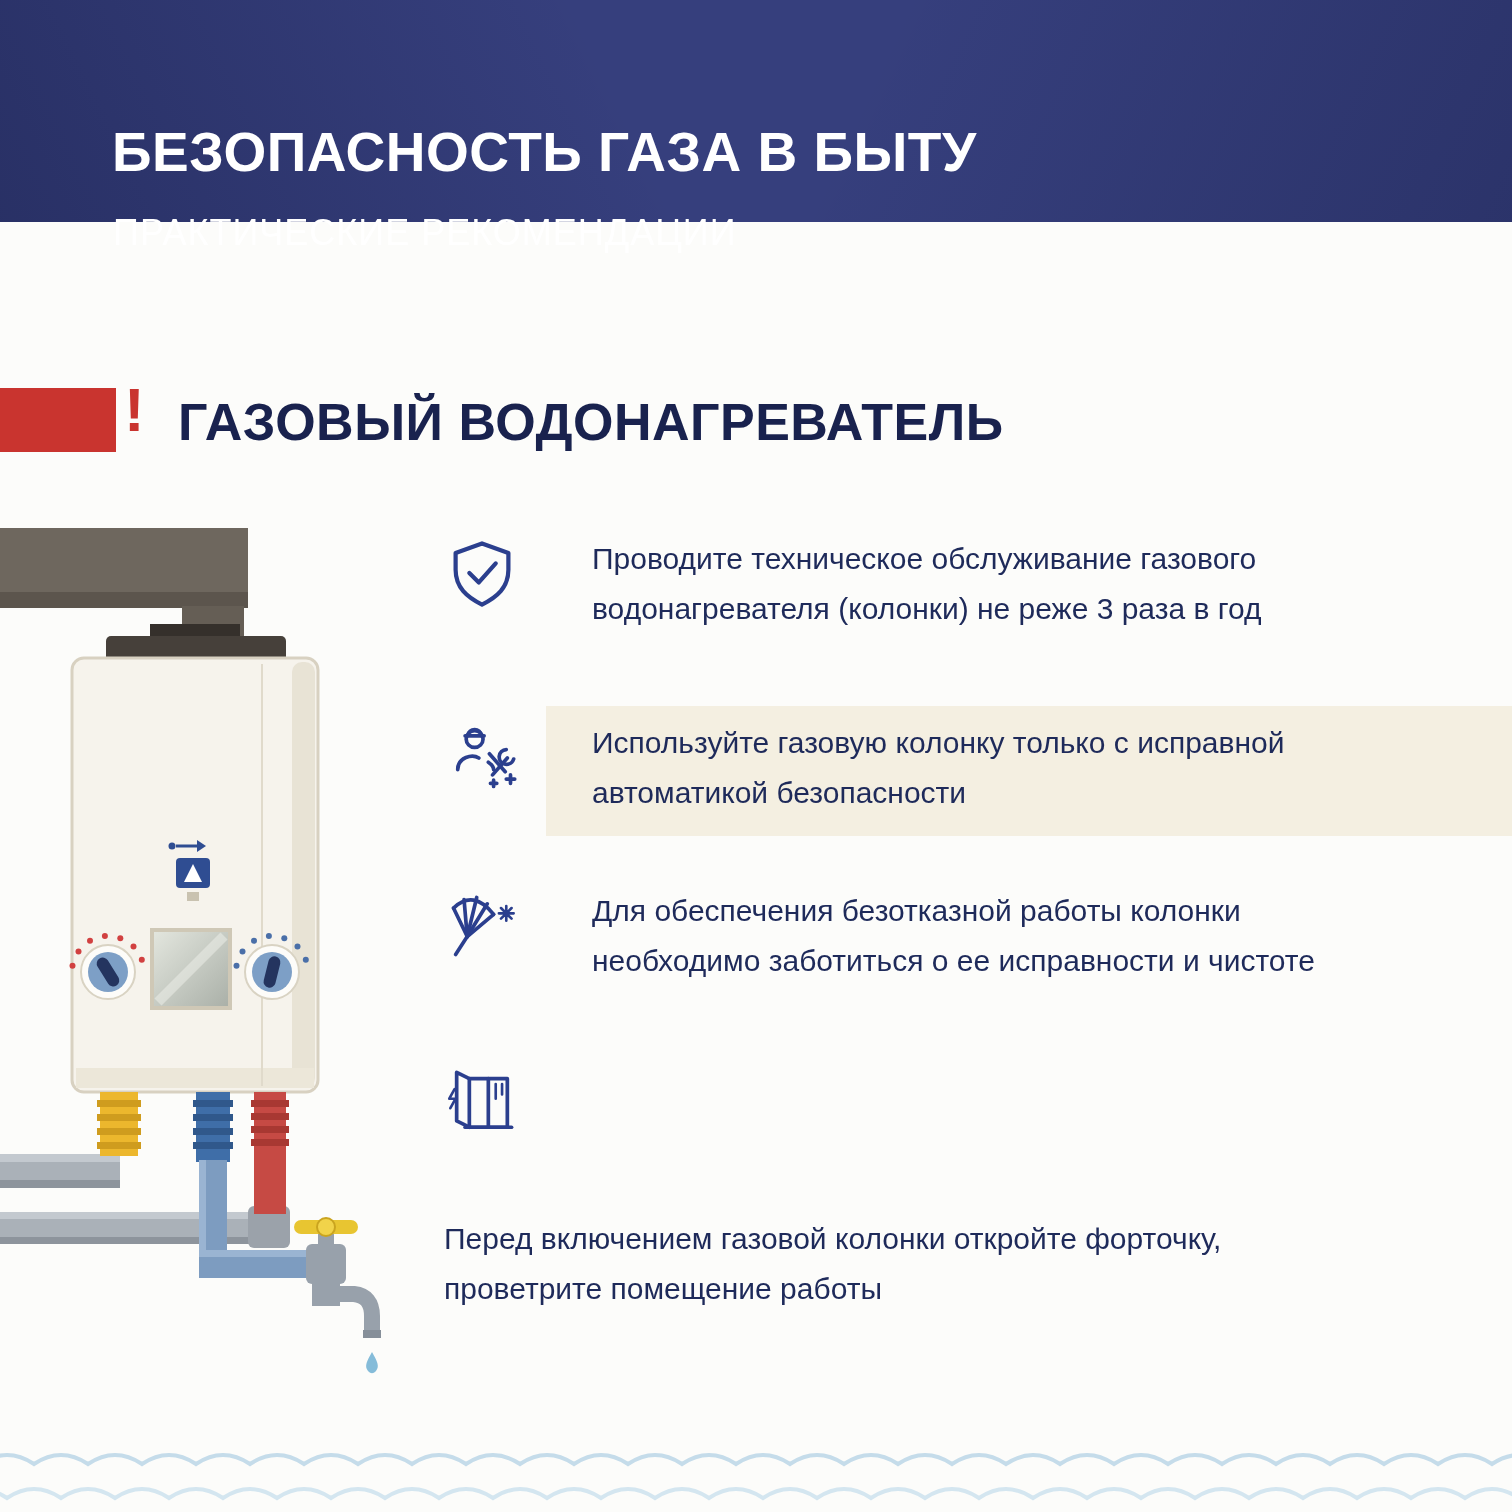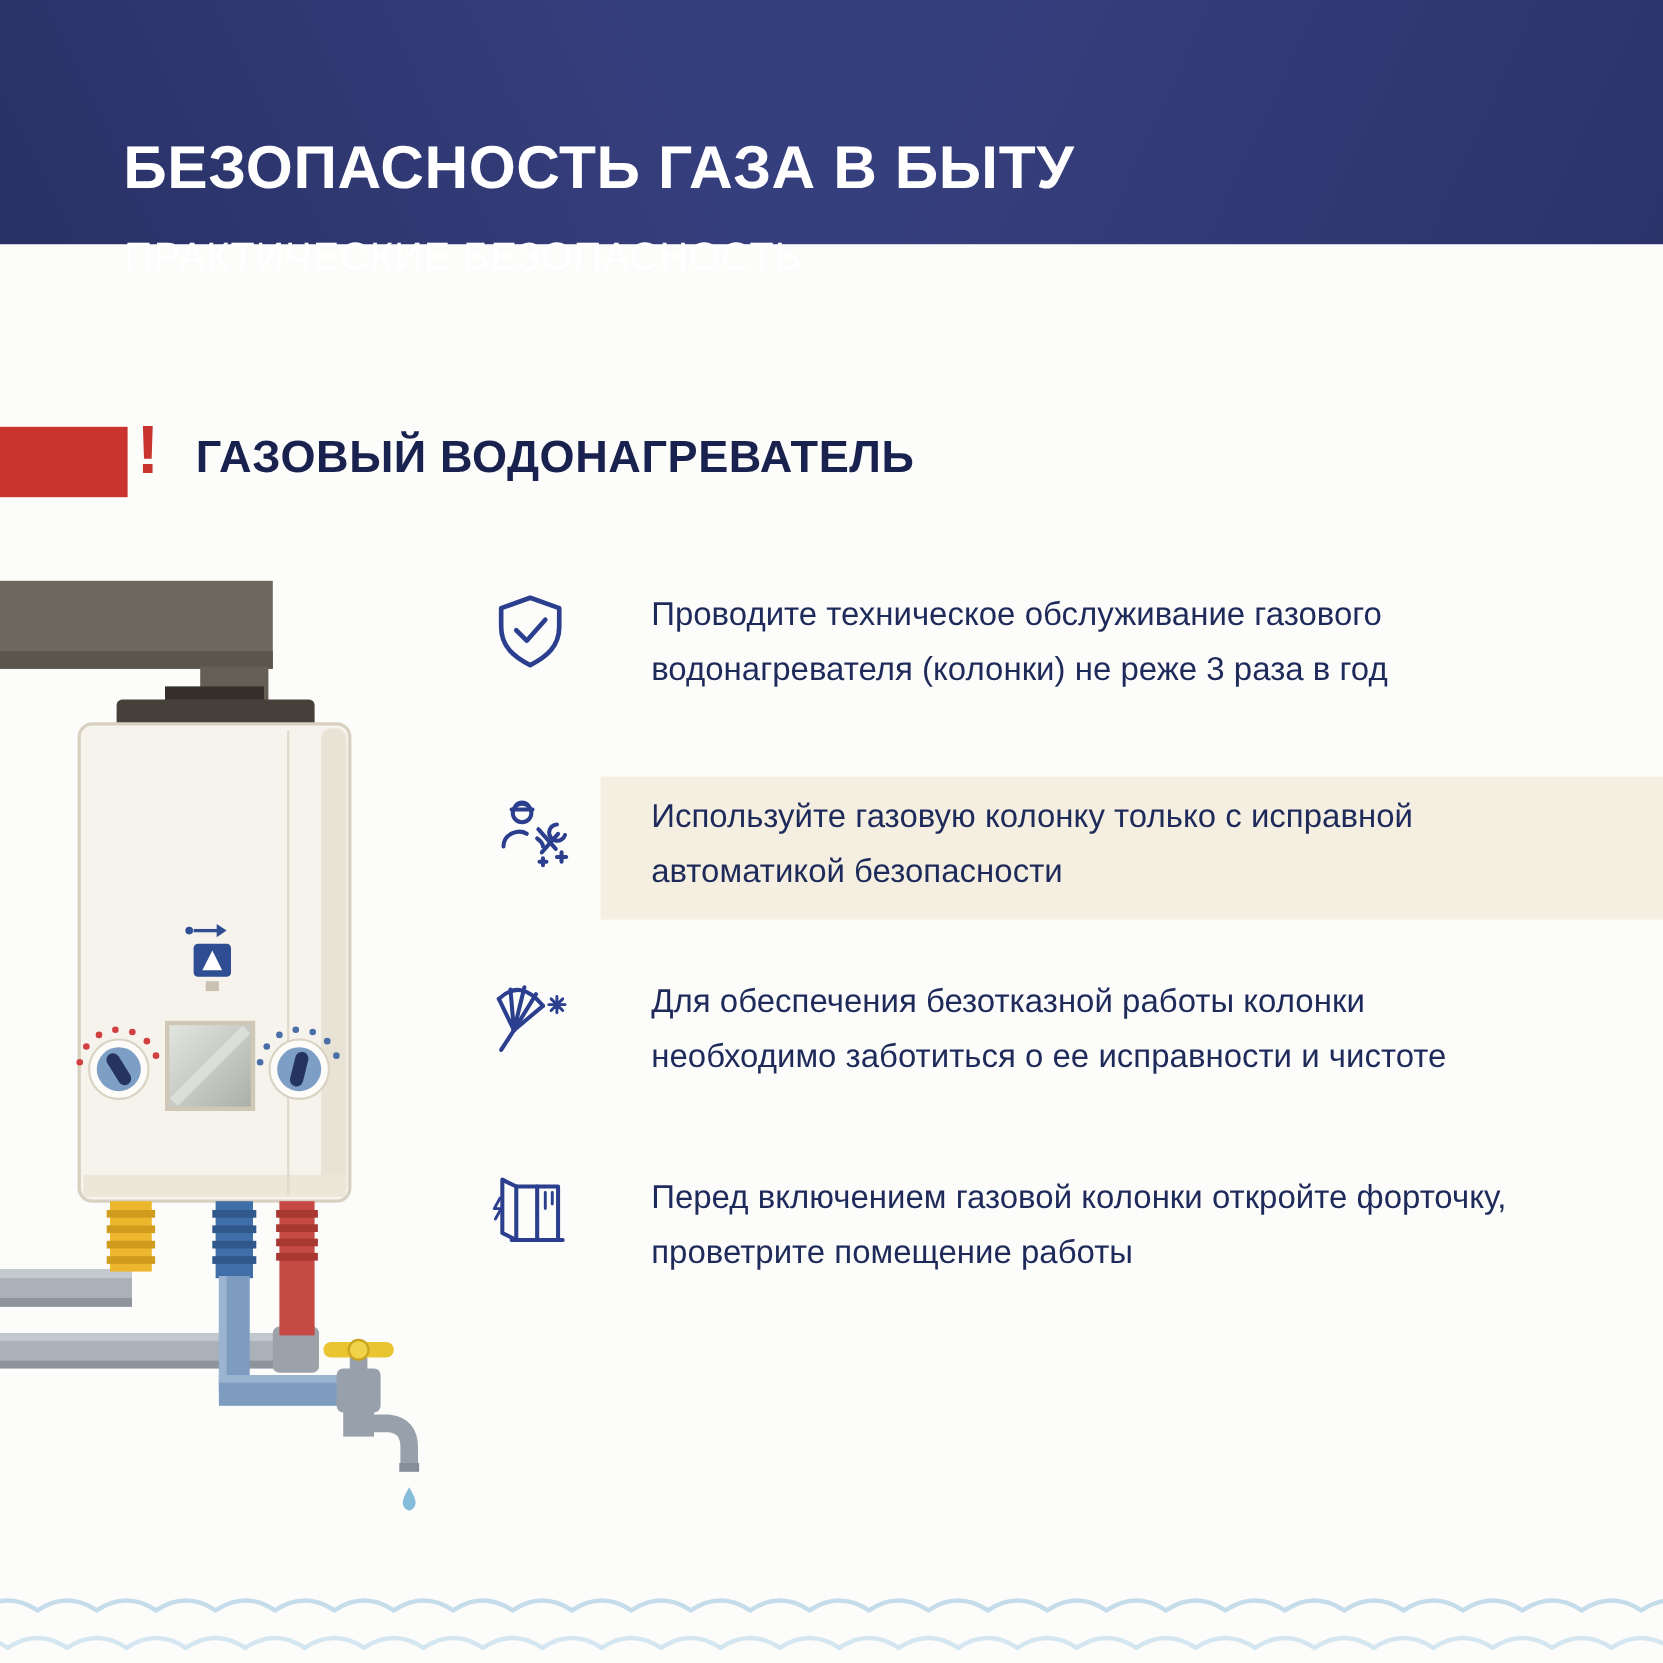--- a/index.html
+++ b/index.html
@@ -26,32 +26,32 @@
   .hero .subtitle {
     position: absolute; left: 113px; top: 212px;
     font-size: 36px; font-weight: 400; color: #ffffff; letter-spacing: 1px;
   }
 
   
   .ribbon { position: absolute; left: 0; top: 388px; width: 116px; height: 64px; background: #c9342f; }
   .bang { position: absolute; left: 124px; top: 374px; font-size: 62px; font-weight: 700; color: #c9342f; }
   .section-title {
     position: absolute; left: 178px; top: 392px; margin: 0;
-    font-size: 41px; font-weight: 700; color: #19224e; letter-spacing: 0.5px;
+    font-size: 52px; font-weight: 700; color: #19224e; letter-spacing: 0.5px;
   }
 
   
   .band { position: absolute; left: 546px; top: 706px; width: 966px; height: 130px; background: #f4efe1; }
 
   
   .rec { position: absolute; left: 444px; display: flex; gap: 72px; align-items: flex-start; }
   .rec .icon { width: 76px; height: 76px; flex: none; margin-top: 2px; }
   .rec .icon svg { width: 100%; height: 100%; }
   .rec .txt { margin: 0; font-size: 30px; line-height: 50px; font-weight: 400; color: #1e2a5a; }
-  .rec1 { top: 534px; } .rec2 { top: 718px; } .rec3 { top: 886px; } .rec4 { top: 1064px; }
+  .rec1 { top: 534px; } .rec2 { top: 718px; } .rec3 { top: 886px; } .rec4 { top: 1064px; flex-direction: column; }
 
   
   .callout { position: absolute; left: 436px; top: 1238px; display: flex; gap: 30px; align-items: center; }
   .cicon { width: 106px; height: 106px; flex: none; }
   .cicon svg { width: 100%; height: 100%; }
   .ctxt { margin: 0; font-size: 34px; line-height: 53px; font-weight: 700; color: #161d3d; letter-spacing: 0.2px; }
   .ctxt span { white-space: pre-wrap; }
   .ctxt .hl { color: #2b3f8e; }
 </style>
 </head>
@@ -181,21 +181,21 @@
     </g>
 
     <g fill="none">
       <path stroke="#c5dcea" stroke-width="4" d="M-20 1464 q27 -18 54 0 q27 -18 54 0 q27 -18 54 0 q27 -18 54 0 q27 -18 54 0 q27 -18 54 0 q27 -18 54 0 q27 -18 54 0 q27 -18 54 0 q27 -18 54 0 q27 -18 54 0 q27 -18 54 0 q27 -18 54 0 q27 -18 54 0 q27 -18 54 0 q27 -18 54 0 q27 -18 54 0 q27 -18 54 0 q27 -18 54 0 q27 -18 54 0 q27 -18 54 0 q27 -18 54 0 q27 -18 54 0 q27 -18 54 0 q27 -18 54 0 q27 -18 54 0 q27 -18 54 0 q27 -18 54 0 q27 -18 54 0 q27 -18 54 0"></path>
       <path stroke="#d4e6f0" stroke-width="4" d="M-47 1498 q27 -18 54 0 q27 -18 54 0 q27 -18 54 0 q27 -18 54 0 q27 -18 54 0 q27 -18 54 0 q27 -18 54 0 q27 -18 54 0 q27 -18 54 0 q27 -18 54 0 q27 -18 54 0 q27 -18 54 0 q27 -18 54 0 q27 -18 54 0 q27 -18 54 0 q27 -18 54 0 q27 -18 54 0 q27 -18 54 0 q27 -18 54 0 q27 -18 54 0 q27 -18 54 0 q27 -18 54 0 q27 -18 54 0 q27 -18 54 0 q27 -18 54 0 q27 -18 54 0 q27 -18 54 0 q27 -18 54 0 q27 -18 54 0 q27 -18 54 0"></path>
     </g>
   </svg>
 
   <header class="hero">
     <h1>БЕЗОПАСНОСТЬ ГАЗА В БЫТУ</h1>
-    <div class="subtitle">ПРАКТИЧЕСКИЕ БЕЗОПАСНОСТЬ</div>
+    <div class="subtitle">ПРАКТИЧЕСКИЕ РЕКОМЕНДАЦИИ</div>
   </header>
 
   <div class="ribbon"></div>
   <div class="bang">!</div>
   <h2 class="section-title">ГАЗОВЫЙ ВОДОНАГРЕВАТЕЛЬ</h2>
 
   <div class="band"></div>
 
   <div class="rec rec1">
     <span class="icon">

